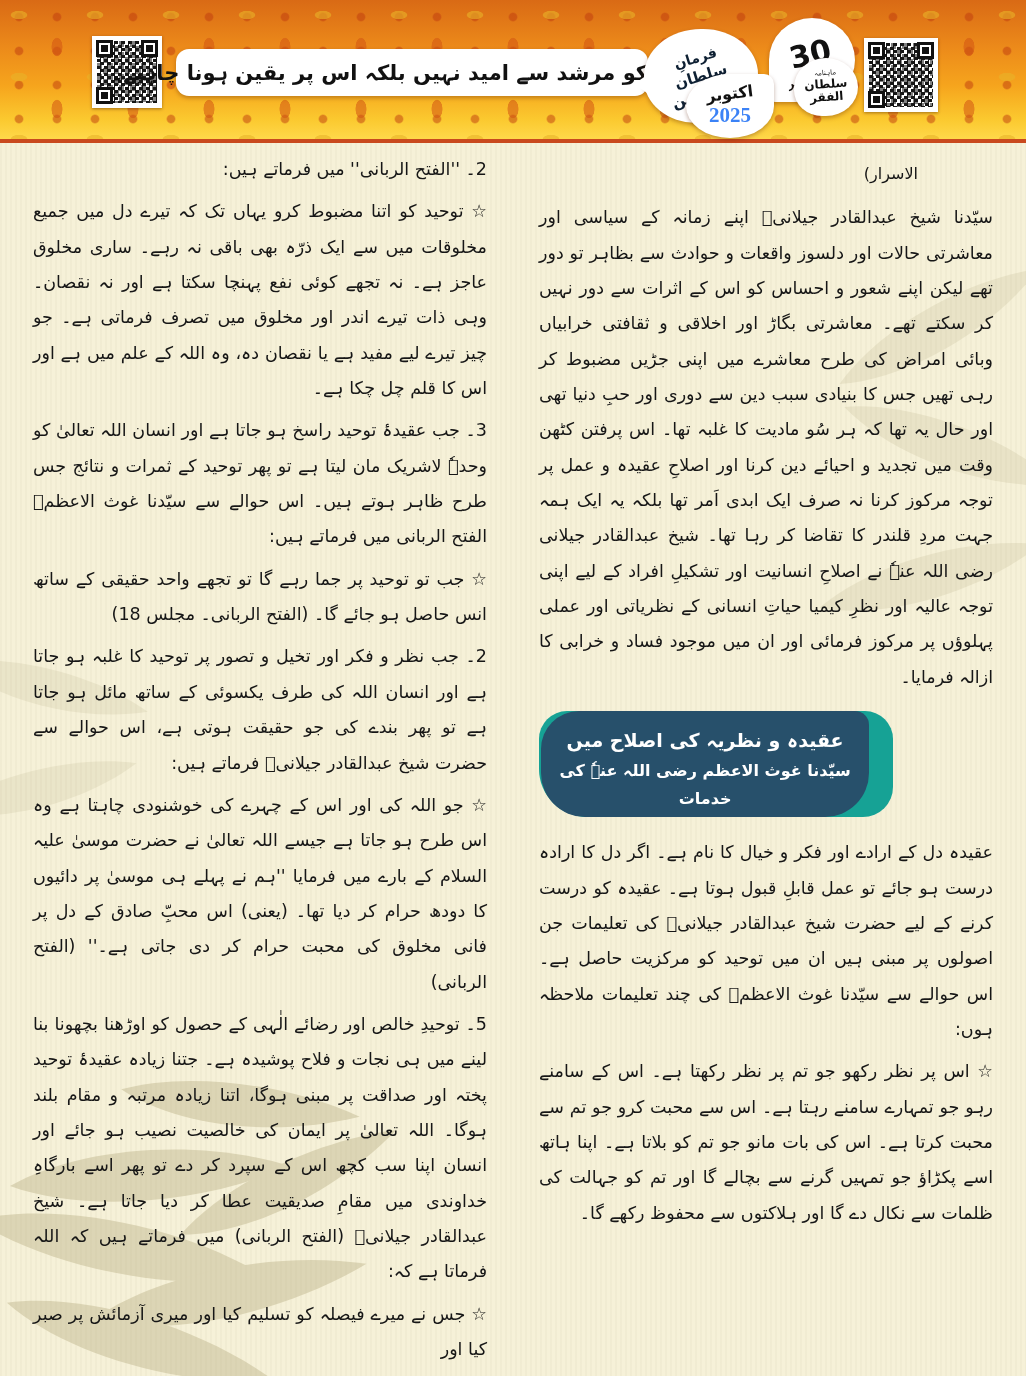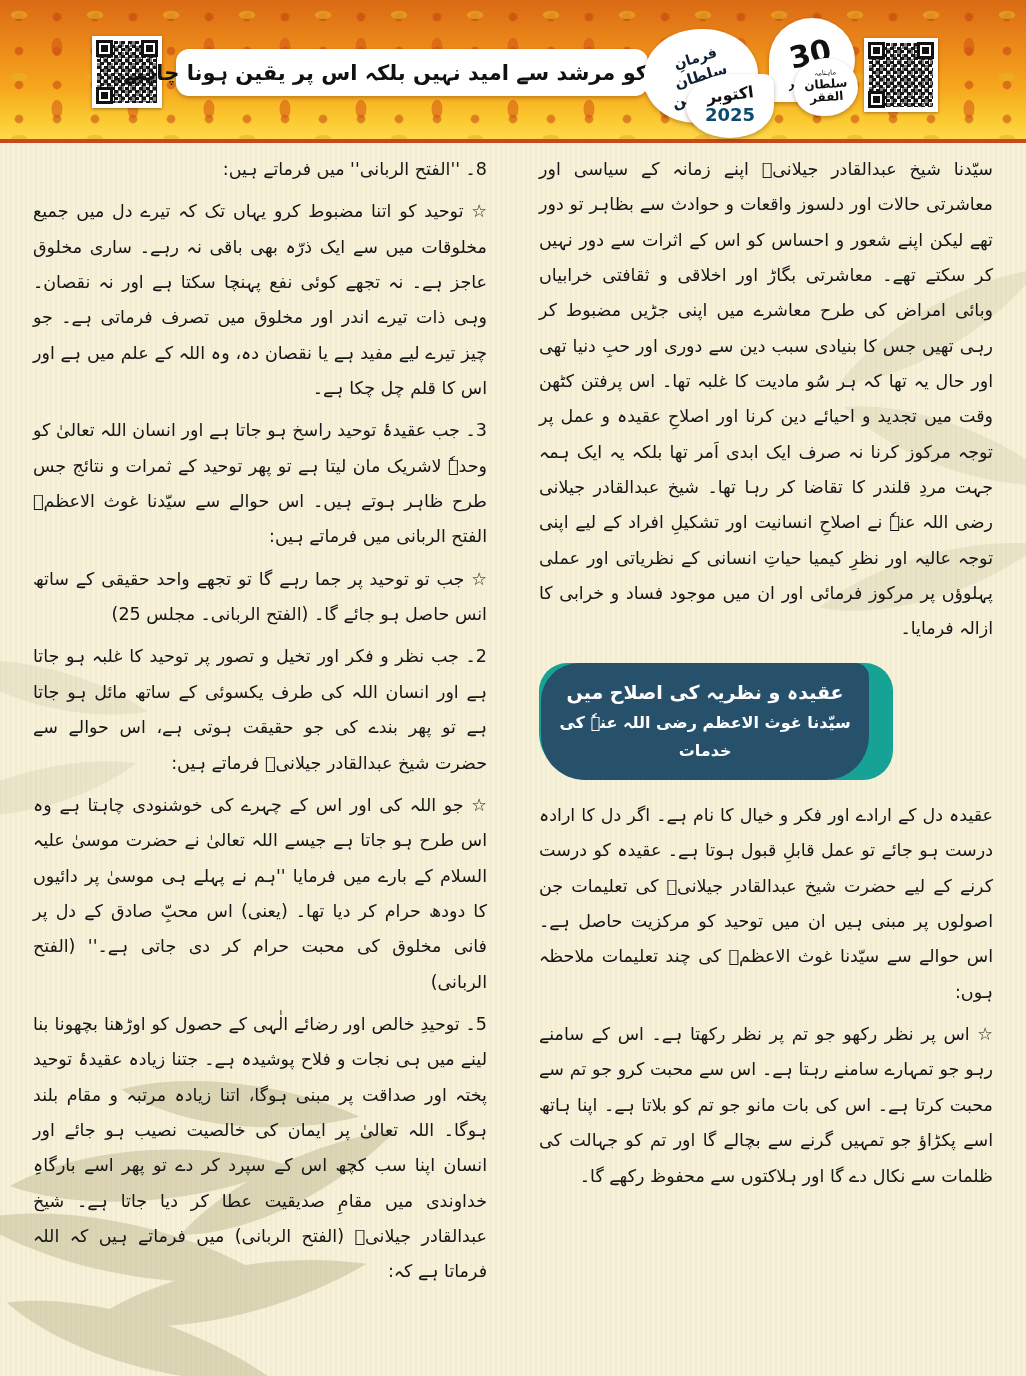--- a/index.html
+++ b/index.html
@@ -45,42 +45,42 @@
   .farman-inner{transform:rotate(-17deg);direction:rtl;color:#0e2033;line-height:1.25;}
   .farman-l1{display:block;font-size:14px;font-weight:bold;}
   .farman-l2{display:block;font-size:15px;font-weight:bold;}
   .bubble-number{left:769px;top:18px;width:86px;height:84px;border-radius:50% 50% 50% 6px;}
   .num-wrap{transform:rotate(-14deg);direction:rtl;line-height:1;}
   .num{display:block;font-size:30px;font-weight:bold;color:#111;}
   .num-label{display:block;font-size:11px;font-weight:bold;color:#111;transform:rotate(-6deg);margin-top:1px;}
   .bubble-date{left:686px;top:74px;width:88px;height:64px;border-radius:50% 10px 50% 50%;}
   .date-wrap{direction:rtl;line-height:1.15;}
   .month{display:block;font-size:16px;font-weight:bold;color:#111;transform:rotate(-7deg);}
-  .year{display:block;font-size:18px;font-weight:bold;color:#0c4a6e;}
+  .year{display:block;font-size:21px;font-weight:bold;color:#3b82f6;font-family:Liberation Serif, serif;}
   .bubble-logo{left:794px;top:58px;width:64px;height:58px;border-radius:50% 50% 50% 44%;}
   .logo-wrap{direction:rtl;line-height:1.1;transform:rotate(-4deg);}
   .logo-small{display:block;font-size:7px;color:#222;}
   .logo-main{display:block;font-size:12px;font-weight:bold;color:#111;}
   
   .wm{position:absolute;pointer-events:none;}
   .wm-bl{left:-30px;bottom:-20px;width:470px;height:330px;opacity:.45;}
   .wm-r{right:-40px;top:250px;width:260px;height:430px;opacity:.16;}
   .wm-l{left:-60px;top:620px;width:220px;height:260px;opacity:.14;}
   
   .content{position:absolute;top:152px;left:0;right:0;bottom:0;padding:0 33px;z-index:2;}
   .columns{display:flex;gap:52px;direction:rtl;}
   .col{width:calc((100% - 52px)/2);direction:rtl;}
   .col p{margin:0 0 7px 0;font-size:17.5px;line-height:2.02;color:#161616;
          text-align:justify;}
   .col p.ref{text-align:right;margin:6px 75px 10px 0;font-size:16px;}
   
   .banner-outer{background:#16a295;border-radius:28px 28px 30px 48px;width:78%;
                 margin:16px auto 18px 0;}
   .banner-inner{background:#27506b;border-radius:38px 14px 44px 44px;
-                margin:2px 24px 13px 2px;padding:13px 18px 15px;
+                margin:2px 24px 13px 2px;padding:13px 18px 4px;
                 text-align:center;color:#fff;direction:rtl;}
   .banner-inner .b1{display:block;font-size:19px;font-weight:bold;line-height:1.75;}
   .banner-inner .b2{display:block;font-size:16px;font-weight:bold;line-height:1.75;}
 </style>
 </head>
 <body>
 
 <div class="page">
 
   <header class="masthead">
@@ -158,38 +158,40 @@
     <g fill="#a89e72">
       <path d="M10 70 C 60 46, 150 42, 210 64 C 150 92, 62 96, 10 70 Z" transform="rotate(16 110 70)"></path>
       <path d="M0 170 C 50 146, 140 142, 200 164 C 140 192, 52 196, 0 170 Z" transform="rotate(-12 100 170)"></path>
     </g>
   </svg>
 
   <main class="content">
     <div class="columns">
 
       <section class="col">
+        <p class="ref">الاسرار)</p>
         <p>سیّدنا شیخ عبدالقادر جیلانیؒ اپنے زمانہ کے سیاسی اور معاشرتی حالات اور دلسوز واقعات و حوادث سے بظاہر تو دور تھے لیکن اپنے شعور و احساس کو اس کے اثرات سے دور نہیں کر سکتے تھے۔ معاشرتی بگاڑ اور اخلاقی و ثقافتی خرابیاں وبائی امراض کی طرح معاشرے میں اپنی جڑیں مضبوط کر رہی تھیں جس کا بنیادی سبب دین سے دوری اور حبِ دنیا تھی اور حال یہ تھا کہ ہر سُو مادیت کا غلبہ تھا۔ اس پرفتن کٹھن وقت میں تجدید و احیائے دین کرنا اور اصلاحِ عقیدہ و عمل پر توجہ مرکوز کرنا نہ صرف ایک ابدی اَمر تھا بلکہ یہ ایک ہمہ جہت مردِ قلندر کا تقاضا کر رہا تھا۔ شیخ عبدالقادر جیلانی رضی اللہ عنہٗ نے اصلاحِ انسانیت اور تشکیلِ افراد کے لیے اپنی توجہ عالیہ اور نظرِ کیمیا حیاتِ انسانی کے نظریاتی اور عملی پہلوؤں پر مرکوز فرمائی اور ان میں موجود فساد و خرابی کا ازالہ فرمایا۔</p>
 
         <div class="banner-outer">
           <div class="banner-inner">
             <span class="b1">عقیدہ و نظریہ کی اصلاح میں</span>
             <span class="b2">سیّدنا غوث الاعظم رضی اللہ عنہٗ کی خدمات</span>
           </div>
         </div>
 
         <p>عقیدہ دل کے ارادے اور فکر و خیال کا نام ہے۔ اگر دل کا ارادہ درست ہو جائے تو عمل قابلِ قبول ہوتا ہے۔ عقیدہ کو درست کرنے کے لیے حضرت شیخ عبدالقادر جیلانیؒ کی تعلیمات جن اصولوں پر مبنی ہیں ان میں توحید کو مرکزیت حاصل ہے۔ اس حوالے سے سیّدنا غوث الاعظمؒ کی چند تعلیمات ملاحظہ ہوں:</p>
         <p>☆  اس پر نظر رکھو جو تم پر نظر رکھتا ہے۔ اس کے سامنے رہو جو تمہارے سامنے رہتا ہے۔ اس سے محبت کرو جو تم سے محبت کرتا ہے۔ اس کی بات مانو جو تم کو بلاتا ہے۔ اپنا ہاتھ اسے پکڑاؤ جو تمہیں گرنے سے بچالے گا اور تم کو جہالت کی ظلمات سے نکال دے گا اور ہلاکتوں سے محفوظ رکھے گا۔</p>
       </section>
 
       <section class="col">
-        <p>8۔ ''الفتح الربانی'' میں فرماتے ہیں:</p>
+        <p>2۔ ''الفتح الربانی'' میں فرماتے ہیں:</p>
         <p>☆  توحید کو اتنا مضبوط کرو یہاں تک کہ تیرے دل میں جمیع مخلوقات میں سے ایک ذرّہ بھی باقی نہ رہے۔ ساری مخلوق عاجز ہے۔ نہ تجھے کوئی نفع پہنچا سکتا ہے اور نہ نقصان۔ وہی ذات تیرے اندر اور مخلوق میں تصرف فرماتی ہے۔ جو چیز تیرے لیے مفید ہے یا نقصان دہ، وہ اللہ کے علم میں ہے اور اس کا قلم چل چکا ہے۔</p>
         <p>3۔ جب عقیدۂ توحید راسخ ہو جاتا ہے اور انسان اللہ تعالیٰ کو وحدہٗ لاشریک مان لیتا ہے تو پھر توحید کے ثمرات و نتائج جس طرح ظاہر ہوتے ہیں۔ اس حوالے سے سیّدنا غوث الاعظمؒ الفتح الربانی میں فرماتے ہیں:</p>
-        <p>☆  جب تو توحید پر جما رہے گا تو تجھے واحد حقیقی کے ساتھ انس حاصل ہو جائے گا۔ (الفتح الربانی۔ مجلس 25)</p>
+        <p>☆  جب تو توحید پر جما رہے گا تو تجھے واحد حقیقی کے ساتھ انس حاصل ہو جائے گا۔ (الفتح الربانی۔ مجلس 18)</p>
         <p>2۔ جب نظر و فکر اور تخیل و تصور پر توحید کا غلبہ ہو جاتا ہے اور انسان اللہ کی طرف یکسوئی کے ساتھ مائل ہو جاتا ہے تو پھر بندے کی جو حقیقت ہوتی ہے، اس حوالے سے حضرت شیخ عبدالقادر جیلانیؒ فرماتے ہیں:</p>
         <p>☆  جو اللہ کی اور اس کے چہرے کی خوشنودی چاہتا ہے وہ اس طرح ہو جاتا ہے جیسے اللہ تعالیٰ نے حضرت موسیٰ علیہ السلام کے بارے میں فرمایا ''ہم نے پہلے ہی موسیٰ پر دائیوں کا دودھ حرام کر دیا تھا۔ (یعنی) اس محبِّ صادق کے دل پر فانی مخلوق کی محبت حرام کر دی جاتی ہے۔'' (الفتح الربانی)</p>
         <p>5۔ توحیدِ خالص اور رضائے الٰہی کے حصول کو اوڑھنا بچھونا بنا لینے میں ہی نجات و فلاح پوشیدہ ہے۔ جتنا زیادہ عقیدۂ توحید پختہ اور صداقت پر مبنی ہوگا، اتنا زیادہ مرتبہ و مقام بلند ہوگا۔ اللہ تعالیٰ پر ایمان کی خالصیت نصیب ہو جائے اور انسان اپنا سب کچھ اس کے سپرد کر دے تو پھر اسے بارگاہِ خداوندی میں مقامِ صدیقیت عطا کر دیا جاتا ہے۔ شیخ عبدالقادر جیلانیؒ (الفتح الربانی) میں فرماتے ہیں کہ اللہ فرماتا ہے کہ:</p>
+        <p>☆  جس نے میرے فیصلہ کو تسلیم کیا اور میری آزمائش پر صبر کیا اور</p>
       </section>
 
     </div>
   </main>
 </div>
 
 </body></html>

